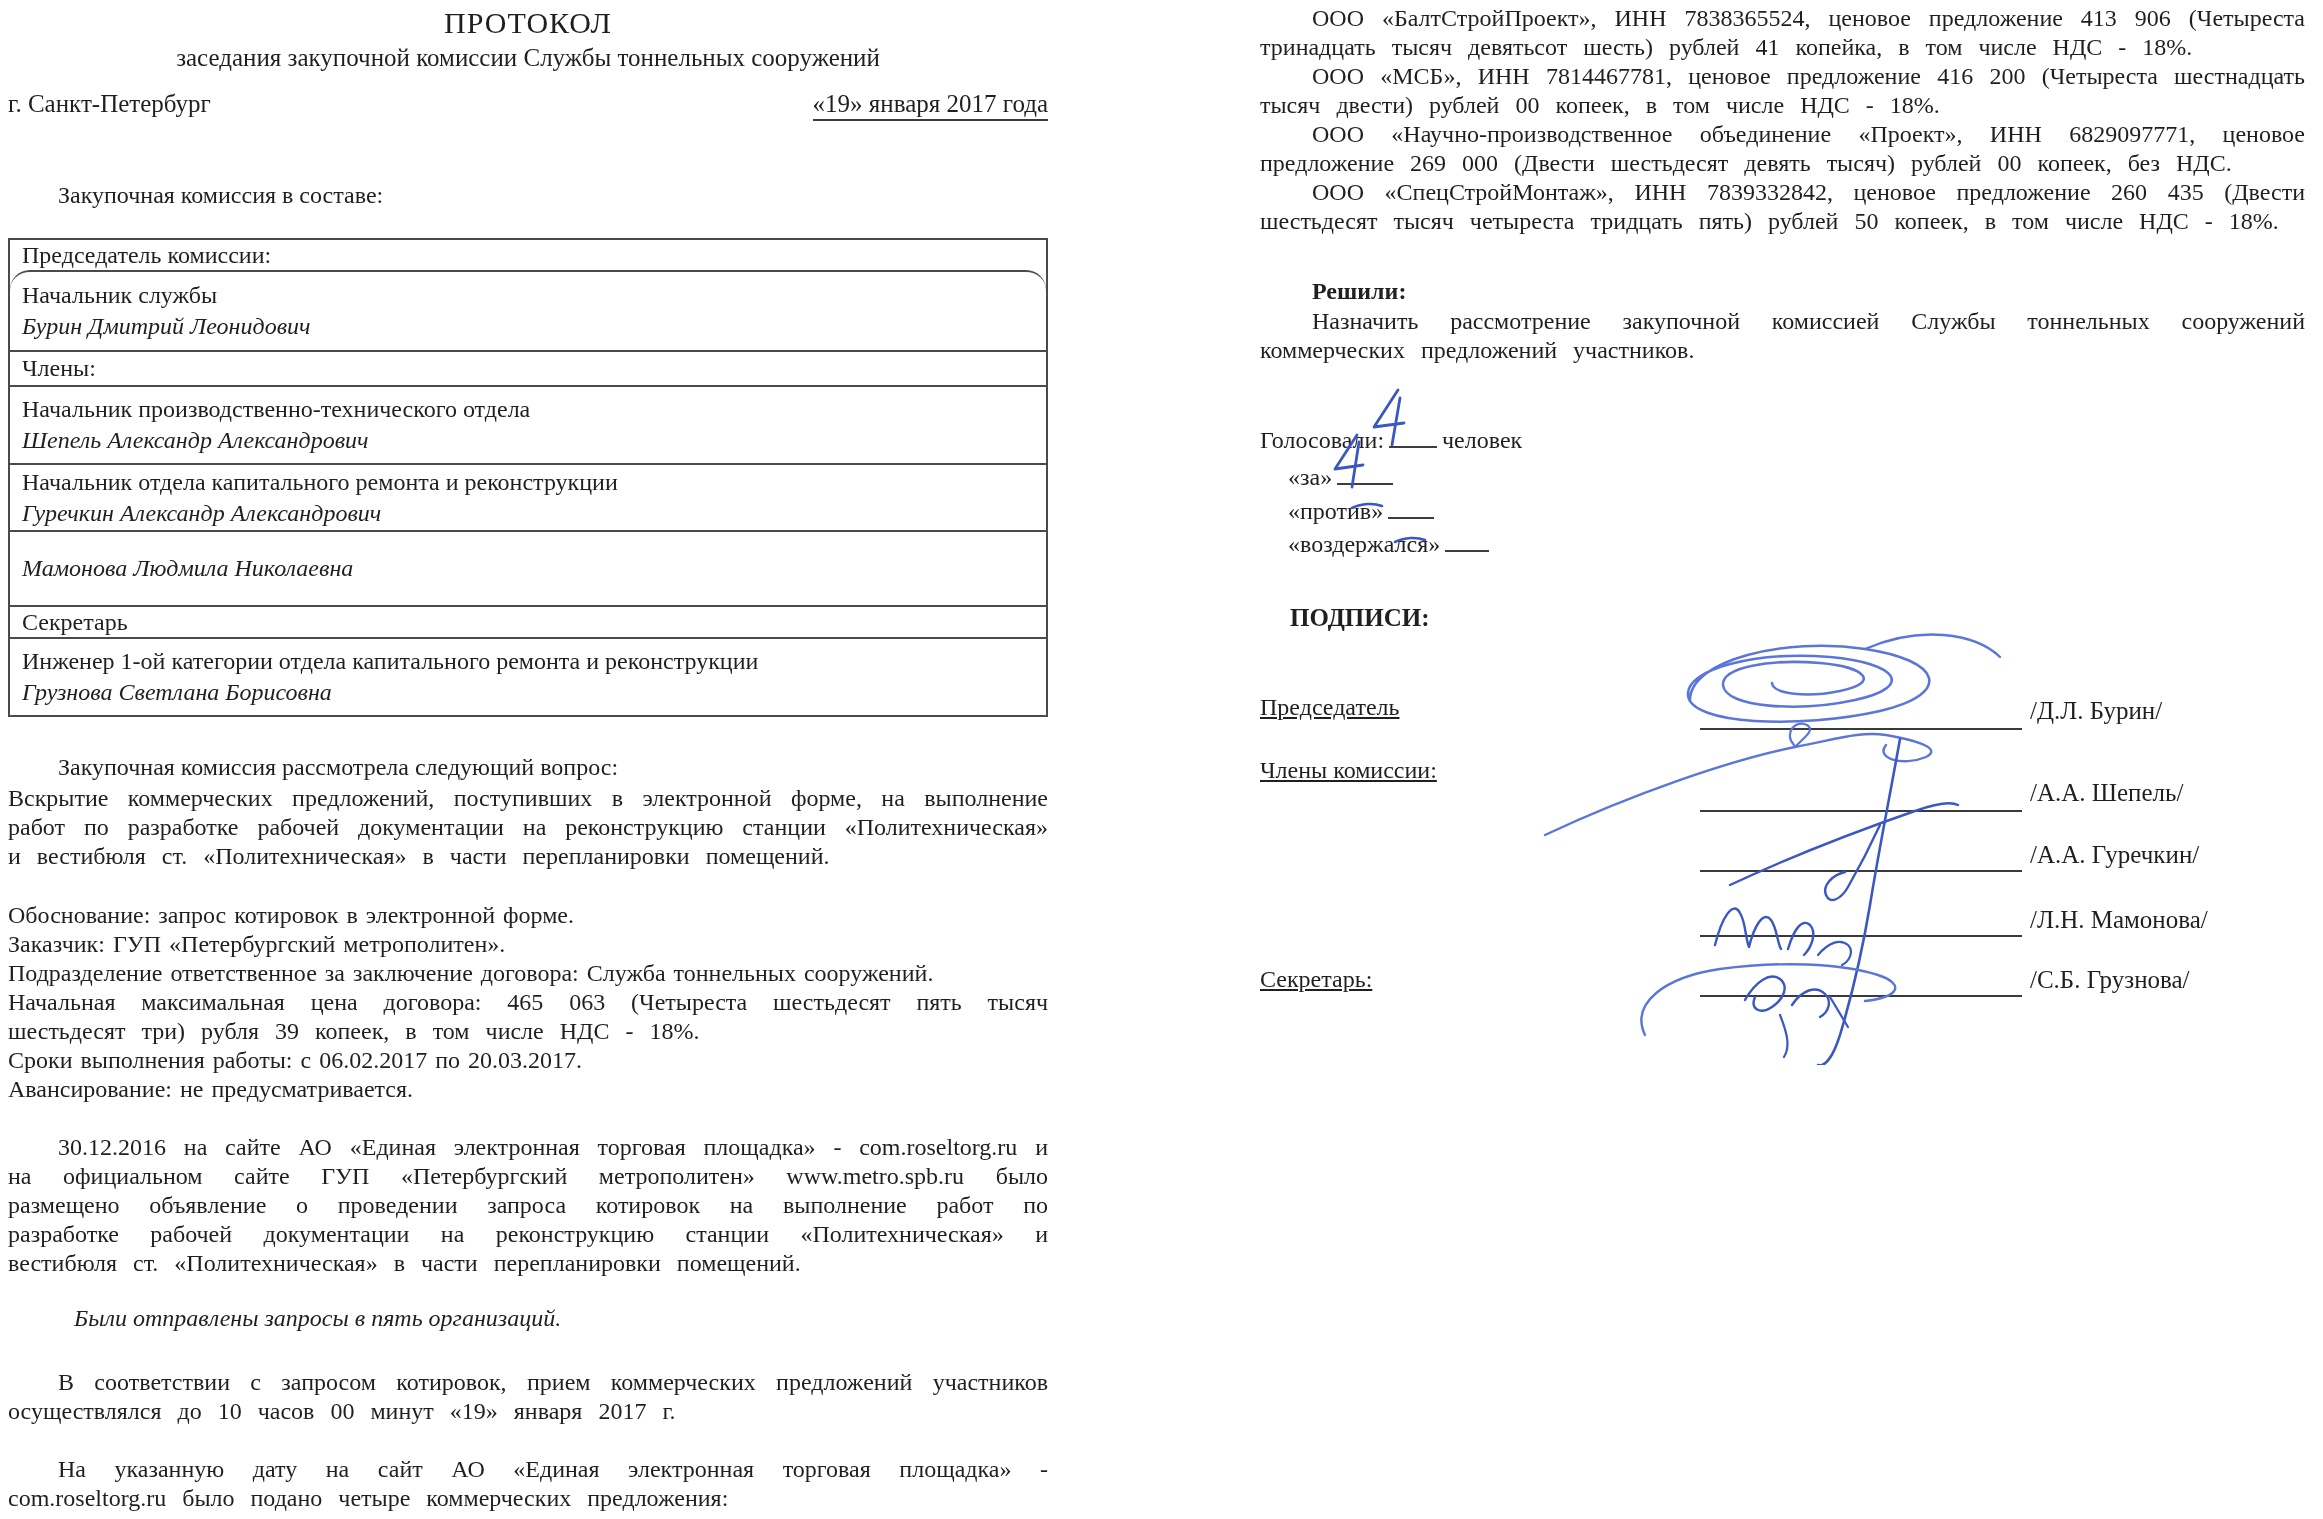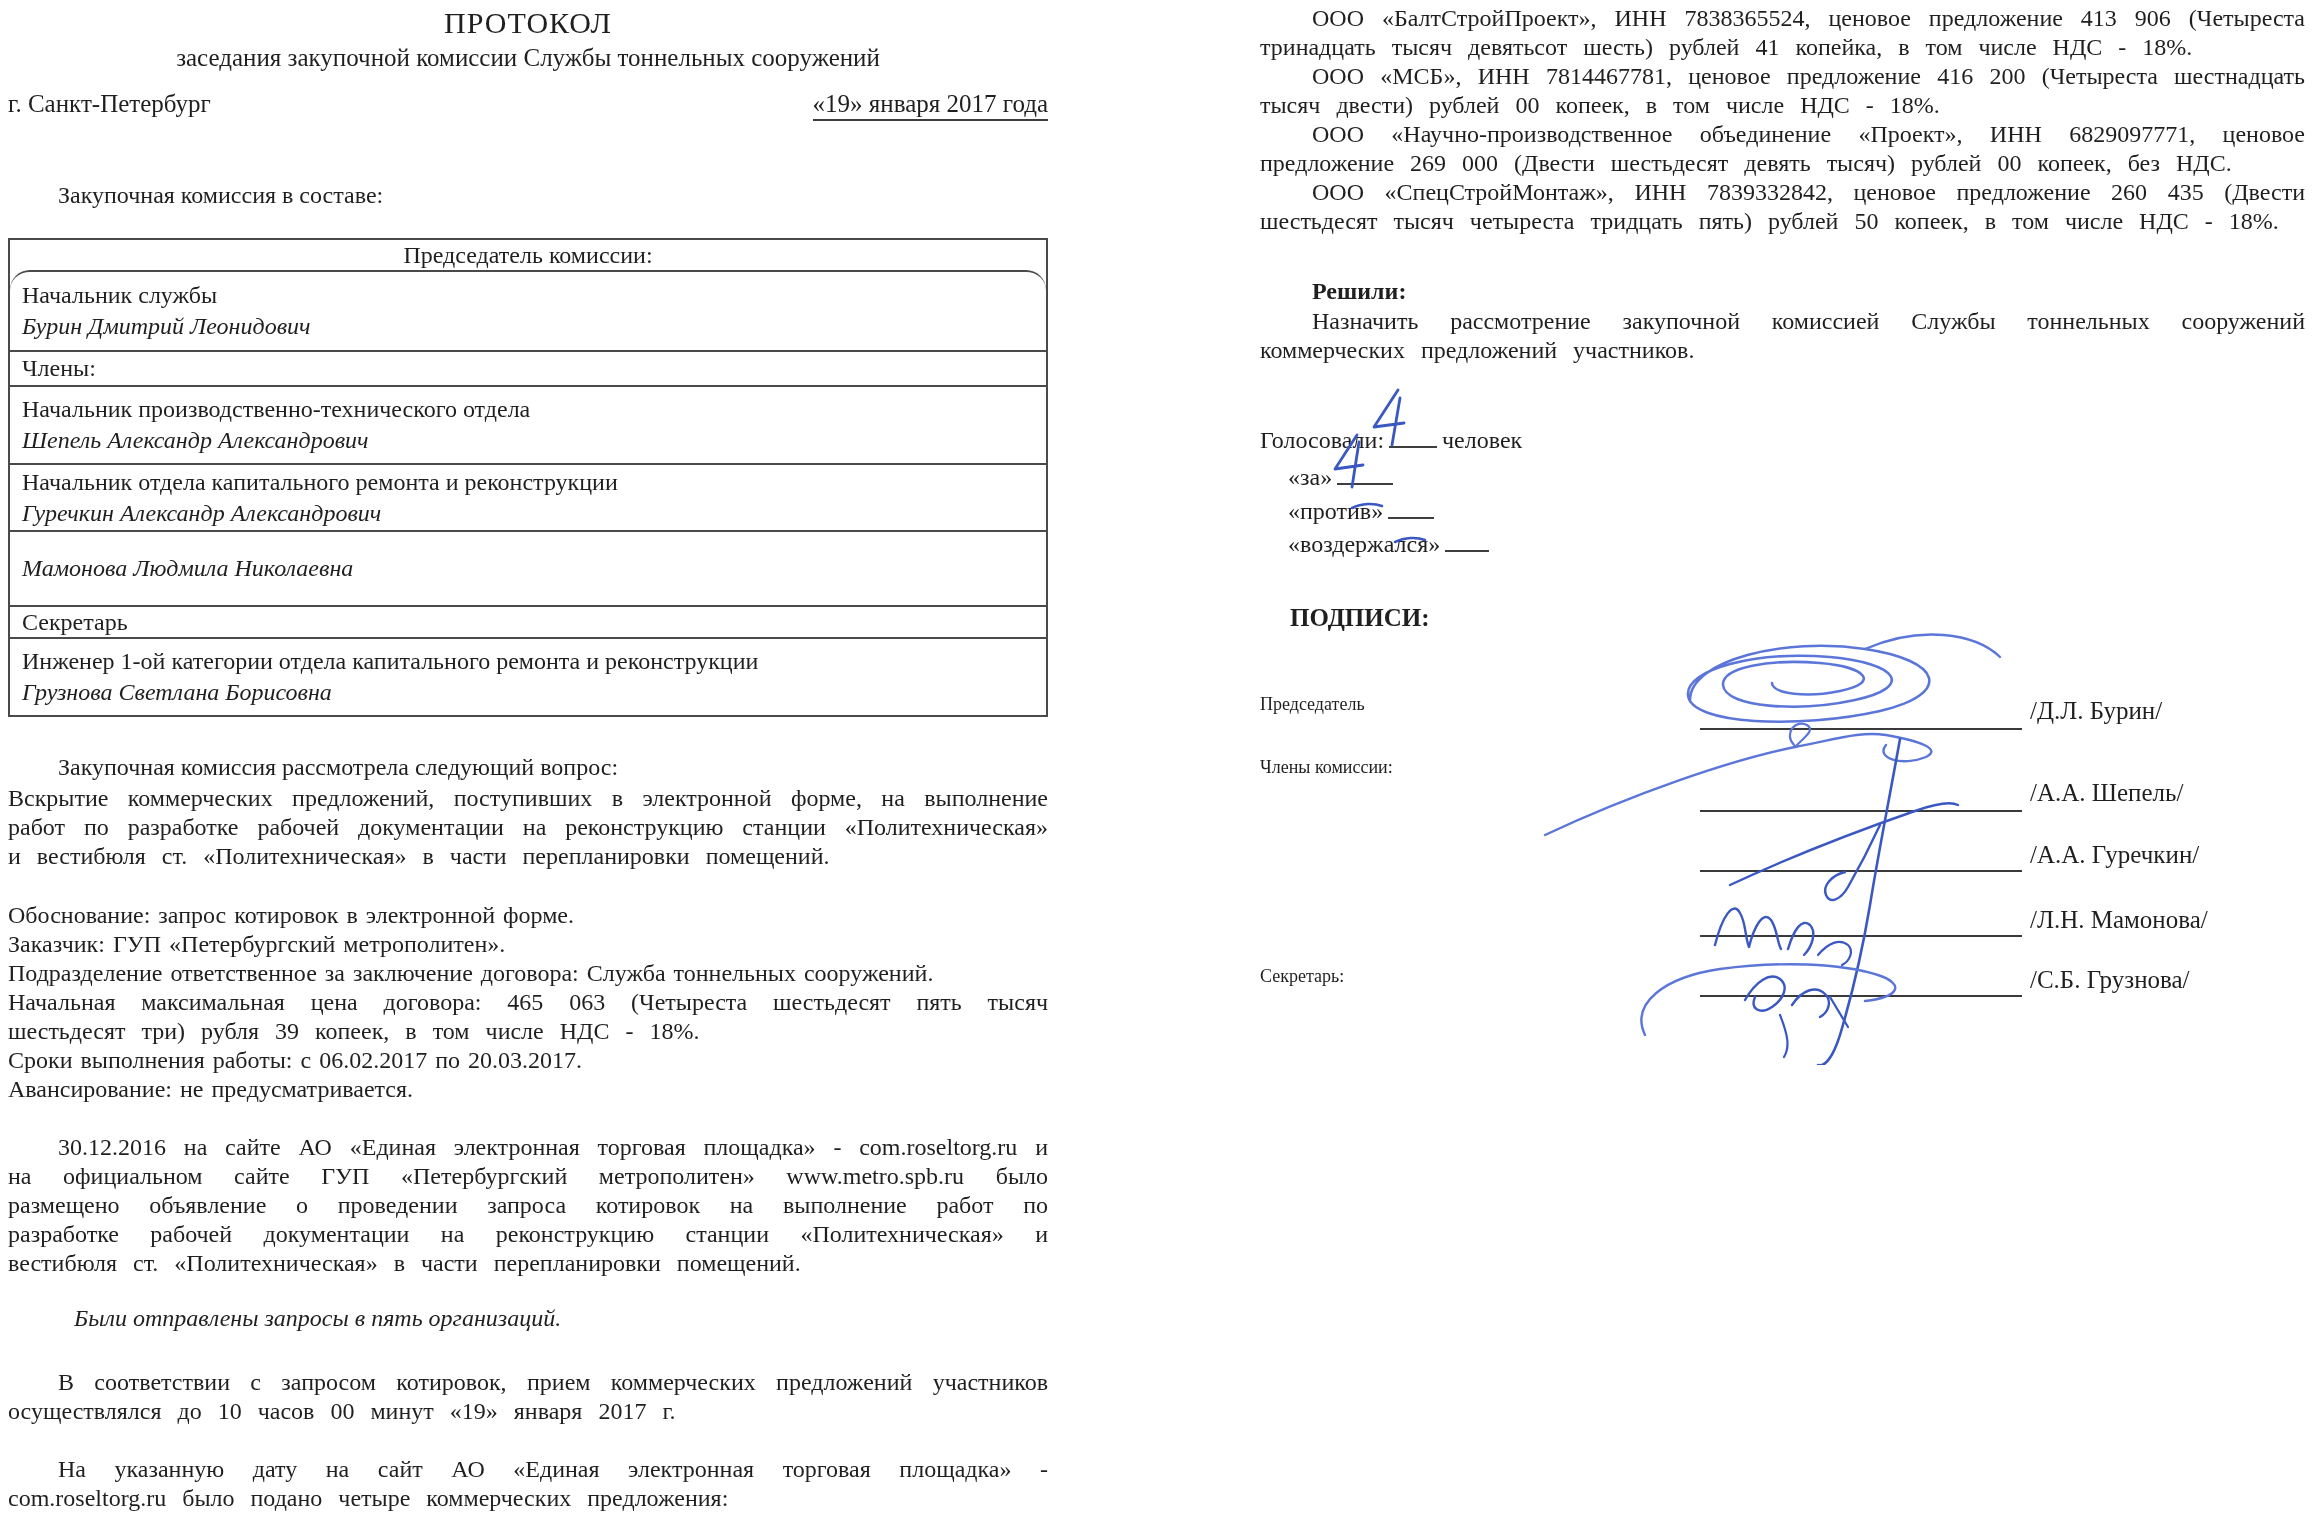--- a/index.html
+++ b/index.html
@@ -10,21 +10,21 @@
   .abs{position:absolute;}
   
   .lp{position:absolute;left:8px;top:0;width:1040px;}
   .doc-title{position:absolute;top:6px;left:0;width:100%;text-align:center;font-size:30px;letter-spacing:1px;}
   .doc-subtitle{position:absolute;top:44px;left:0;width:100%;text-align:center;font-size:25px;}
   .citydate{position:absolute;top:90px;left:0;width:100%;display:flex;justify-content:space-between;font-size:25px;text-align:center;}
   .date-u{border-bottom:2px solid #3c3c3c;padding-bottom:1px;}
   .intro{position:absolute;top:182px;left:0;width:100%;font-size:24px;text-indent:50px;}
   .ctable{position:absolute;top:238px;left:0;width:1036px;border:2px solid #4a4a4a;font-size:24px;}
   .trow{border-top:2px solid #4a4a4a;padding:1px 12px;display:flex;flex-direction:column;justify-content:center;}
-  .trow:first-child{border-top:none;align-items:center;}
+  .trow:first-child{border-top:none;}
   .trow .pos{line-height:31px;}
   .trow .nm{font-style:italic;line-height:31px;}
   .th1{height:28px;} .tp1{height:76px;border-radius:20px;} .th2{height:31px;} .tp2{height:74px;}
   .tp3{height:63px;} .tp4{height:71px;} .th3{height:28px;} .tp5{height:74px;}
   .para{font-size:24px;line-height:29px;}
   .just{text-align:justify;word-spacing:10px;}
   .ind{text-indent:50px;}
   .q-intro{position:absolute;top:754px;left:0;width:100%;font-size:24px;text-indent:50px;}
   .q-par{position:absolute;top:784px;left:0;width:100%;}
   .details{position:absolute;top:901px;left:0;width:100%;font-size:24px;line-height:29px;}
@@ -37,21 +37,21 @@
   
   .rp{position:absolute;left:1260px;top:0;width:1045px;height:1519px;}
   .bids{position:absolute;top:4px;left:0;width:100%;}
   .bids p{margin:0;text-indent:52px;}
   .resh-title{position:absolute;top:278px;left:0;width:100%;font-size:24px;text-indent:52px;font-weight:bold;}
   .resh-text{position:absolute;top:307px;left:0;width:100%;text-indent:52px;}
   .vline{position:absolute;left:0;font-size:24px;}
   .vlab2{left:28px;}
   .blank{display:inline-block;border-bottom:2px solid #3e3e3e;height:24px;vertical-align:baseline;margin:0 5px;}
   .podpisi{position:absolute;top:604px;left:30px;font-size:25px;font-weight:bold;}
-  .sig-label{position:absolute;left:0;font-size:18px;}
+  .sig-label{position:absolute;left:0;font-size:24px;text-decoration:underline;}
   .sig-line{position:absolute;left:440px;width:322px;height:0;border-top:2px solid #3a3a3a;}
   .sig-name{position:absolute;left:770px;font-size:25px;}
   .ink{stroke:#3a57c2;fill:none;stroke-linecap:round;stroke-linejoin:round;}
   .ink2{stroke:#5b76d8;fill:none;stroke-linecap:round;stroke-linejoin:round;}
   svg{display:block;}
 </style>
 </head>
 <body>
 
 <div class="lp">

